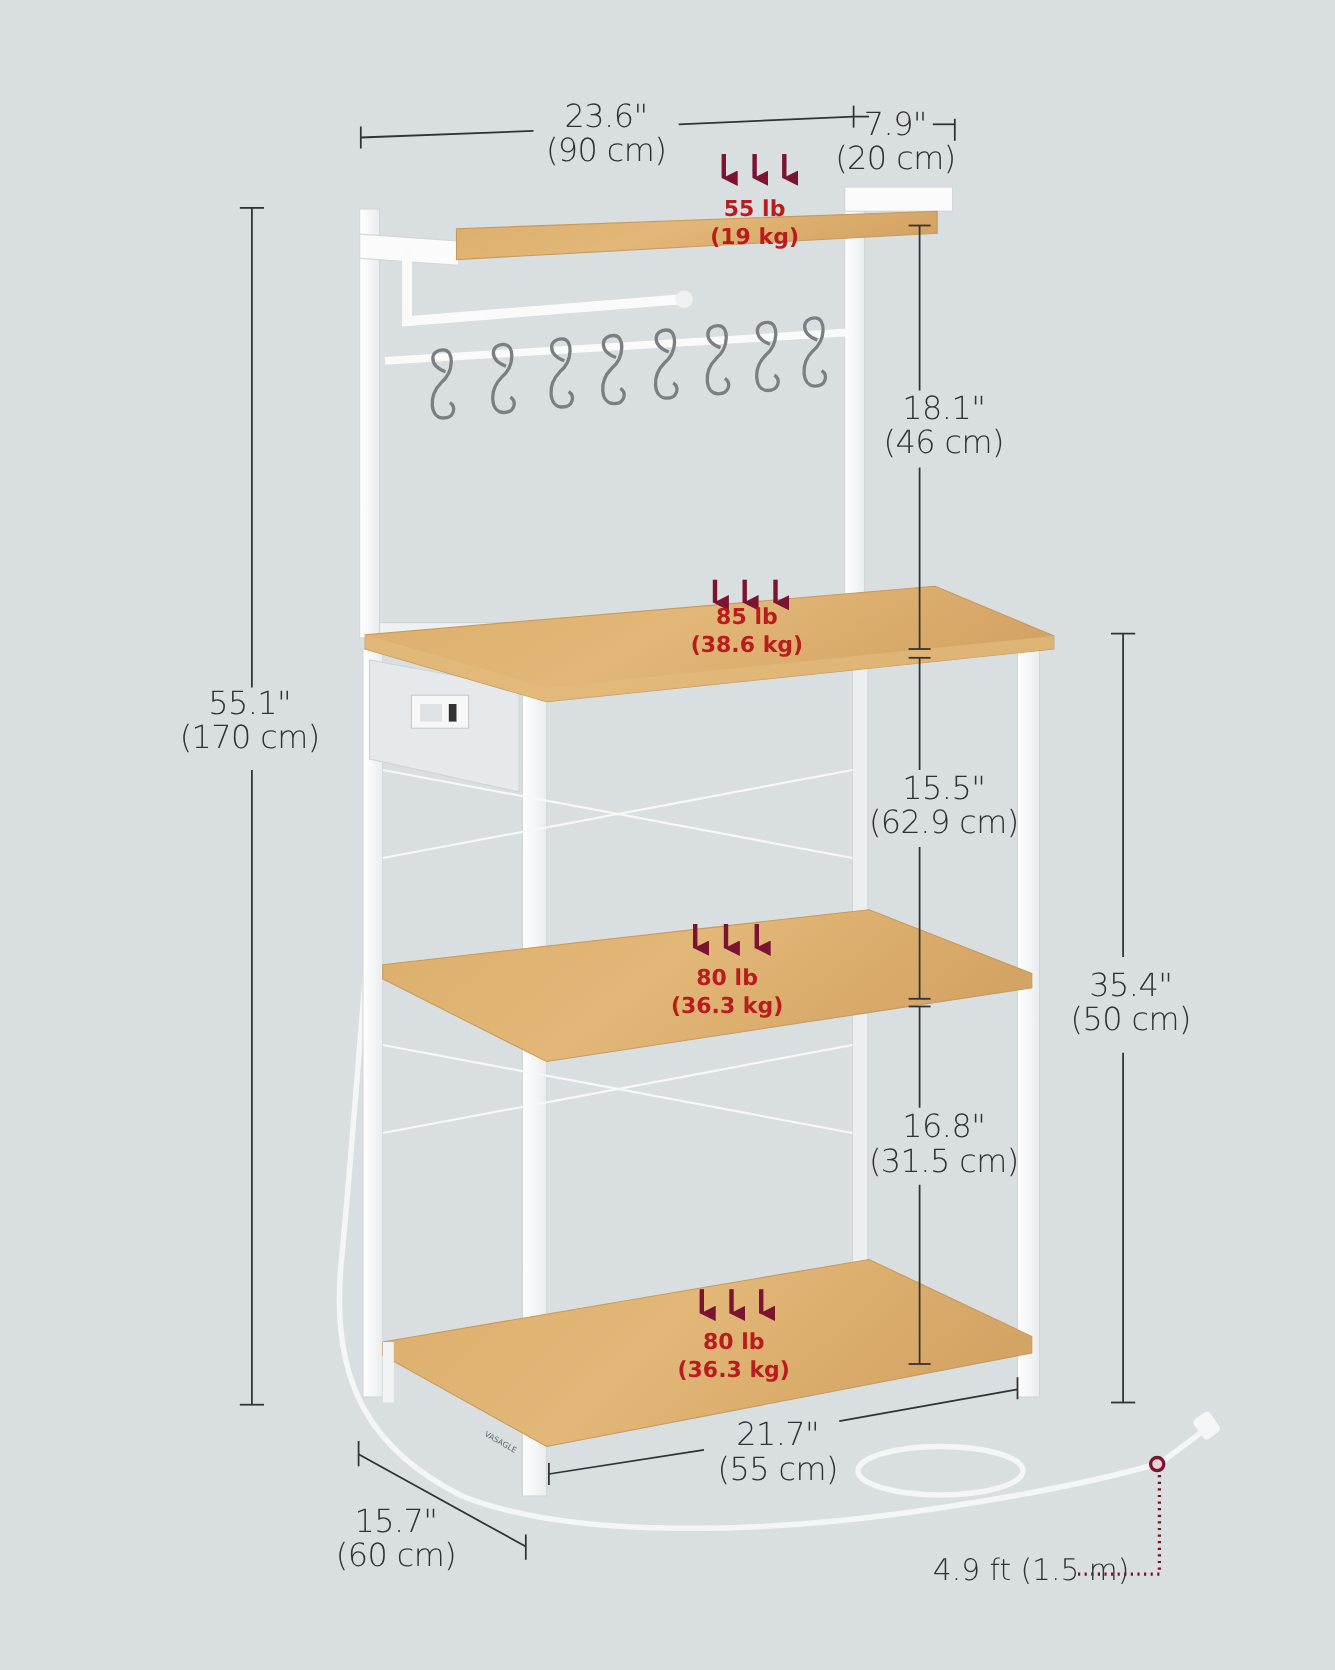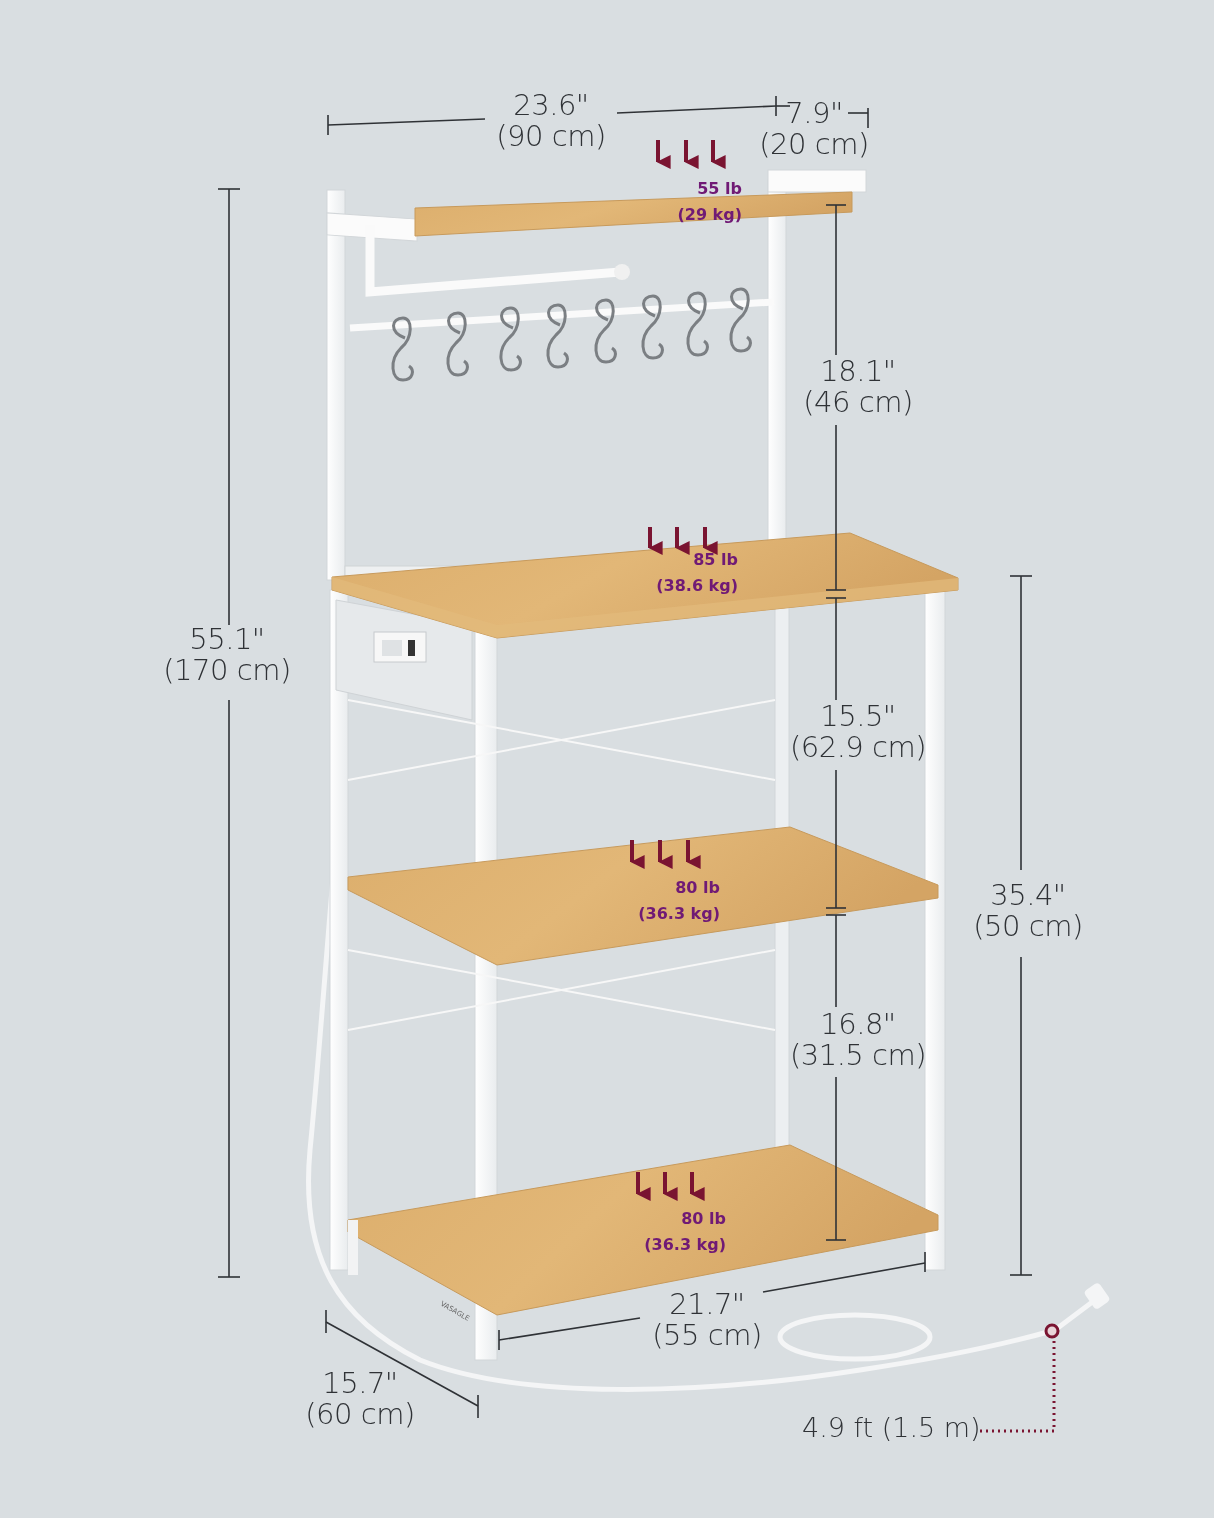--- a/index.html
+++ b/index.html
@@ -9,22 +9,22 @@
     font-family: "DejaVu Sans", "Liberation Sans", sans-serif;
     position: relative; overflow: hidden;
   }
   #stage { position: absolute; left: 0; top: 0; width: 1214px; height: 1518px; }
   .dim {
     position: absolute; color: #2f3236; font-size: 29px; line-height: 31px;
     text-align: center; font-weight: 300; letter-spacing: -0.5px; white-space: nowrap;
   }
   .dim span { display: block; }
   .load {
-    position: absolute; color: #701a75; font-size: 16px; line-height: 26px;
-    font-weight: bold; text-align: right; white-space: nowrap;
+    position: absolute; color: #b91c1c; font-size: 20px; line-height: 26px;
+    font-weight: bold; text-align: center; white-space: nowrap;
   }
   .load span { display: block; }
   .cord-label {
     position: absolute; color: #2f3236; font-size: 27px; font-weight: 300; white-space: nowrap;
   }
 </style>
 </head>
 <body>
 
 <svg id="stage" viewBox="0 0 1214 1518" xmlns="http://www.w3.org/2000/svg">
@@ -202,28 +202,28 @@
   <span>21.7"</span>
     <span>(55 cm)</span>
 </div>
 <div class="dim" style="left:298px; top:1368px; width:124px;">
   <span>15.7"</span>
     <span>(60 cm)</span>
 </div>
 
 <div class="load" style="left:630px; top:176px; width:112px;">
   <span>55 lb</span>
-    <span>(29 kg)</span>
+    <span>(19 kg)</span>
 </div>
 <div class="load" style="left:620px; top:547px; width:118px;">
   <span>85 lb</span>
     <span>(38.6 kg)</span>
 </div>
 <div class="load" style="left:602px; top:875px; width:118px;">
   <span>80 lb</span>
     <span>(36.3 kg)</span>
 </div>
 <div class="load" style="left:608px; top:1206px; width:118px;">
   <span>80 lb</span>
     <span>(36.3 kg)</span>
 </div>
 
-<div class="cord-label" style="left:802px; top:1412px;">4.9 ft (1.5 m)</div>
+<div class="cord-label" style="left:848px; top:1412px;">4.9 ft (1.5 m)</div>
 
 </body></html>

